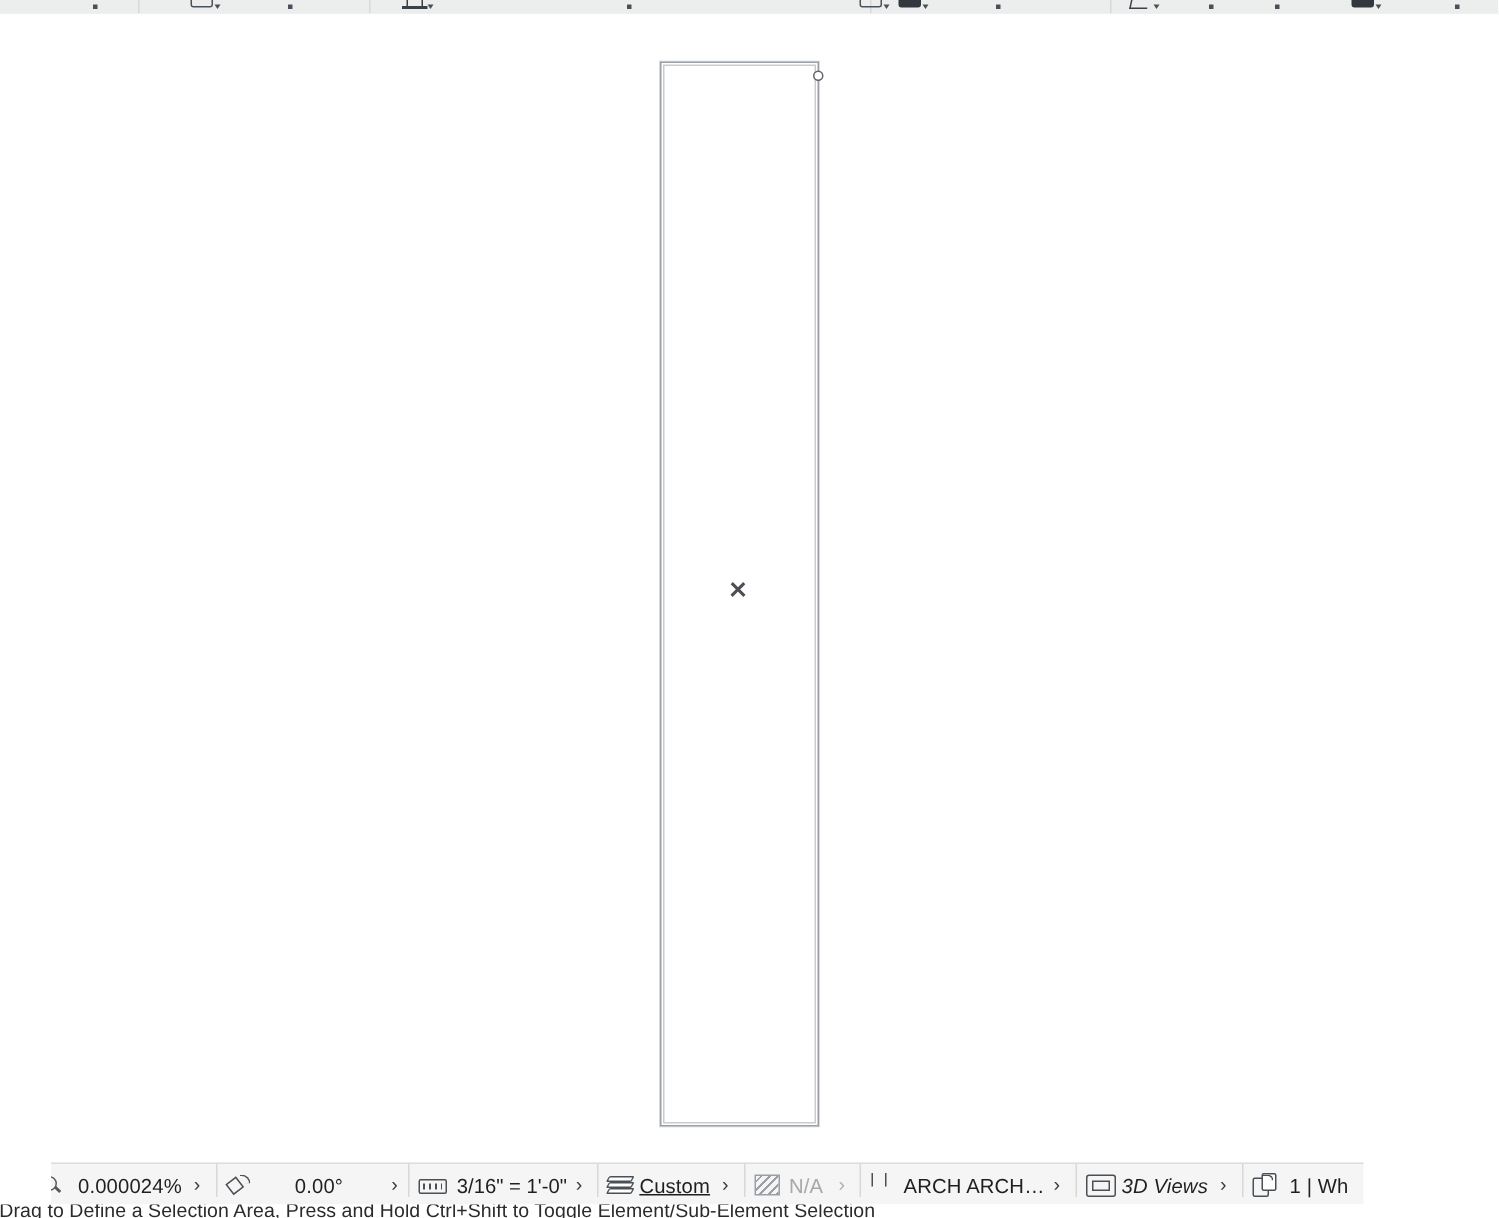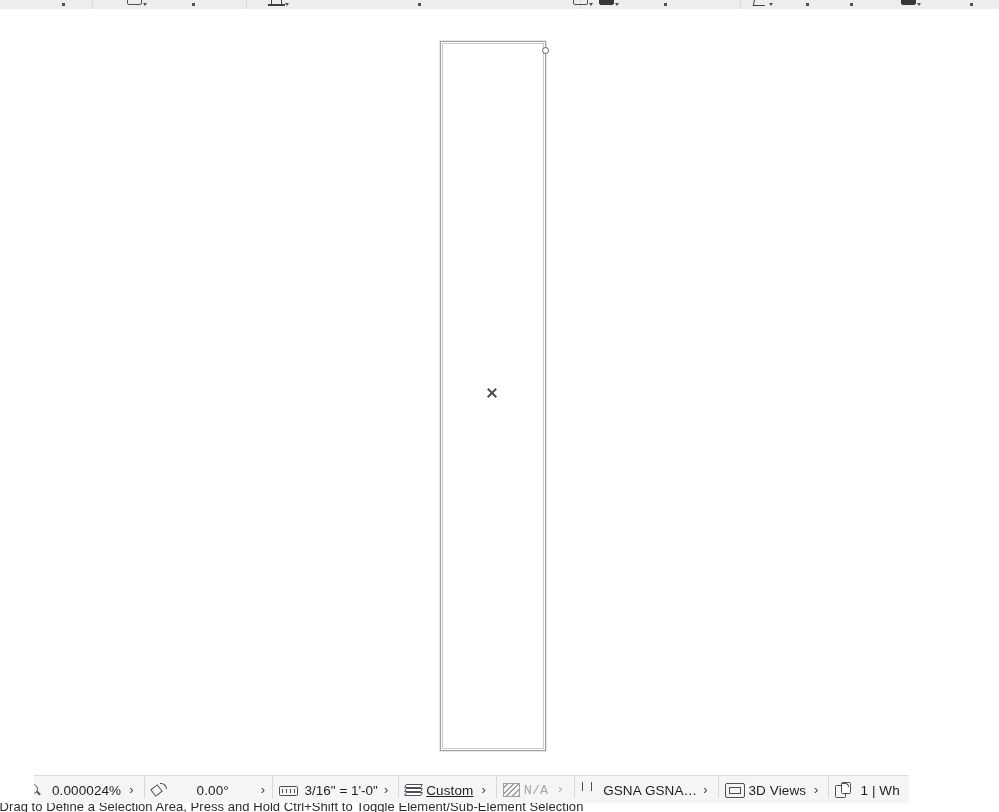--- a/index.html
+++ b/index.html
@@ -532,37 +532,37 @@
       <span class="sb-icon ic-layers">
         <span></span>
           <span></span>
           <span></span>
       </span>
       <span class="sb-text" style="flex:1; text-align:center;text-decoration:underline;">Custom</span>
       <span class="sb-arrow">›</span>
     </div>
     <div class="sb-div"></div>
 
-    <div class="sb-cell" style="width:118px;font-family:Liberation Mono, monospace;">
+    <div class="sb-cell" style="width:118px;">
       <span class="sb-icon ic-hatch"></span>
       <span class="sb-text muted" style="flex:1; text-align:center;">N/A</span>
       <span class="sb-arrow muted">›</span>
     </div>
     <div class="sb-div"></div>
 
     <div class="sb-cell">
       <span class="sb-icon ic-pen"></span>
-      <span class="sb-text" style="padding-left:10px;">GSNA GSNA…</span>
+      <span class="sb-text" style="padding-left:10px;">ARCH ARCH…</span>
       <span class="sb-arrow" style="padding-left:2px;">›</span>
     </div>
     <div class="sb-div"></div>
 
     <div class="sb-cell" style="width:130px;">
       <span class="sb-icon ic-view"></span>
-      <span class="sb-text" style="flex:1; text-align:center;">3D Views</span>
+      <span class="sb-text" style="flex:1; text-align:center;font-style:italic;">3D Views</span>
       <span class="sb-arrow">›</span>
     </div>
     <div class="sb-div"></div>
 
     <div class="sb-cell">
       <span class="sb-icon ic-viewport">
           <i></i>
         </span>
       <span class="sb-text" style="padding-left:8px;">1 | Wh</span>
     </div>

